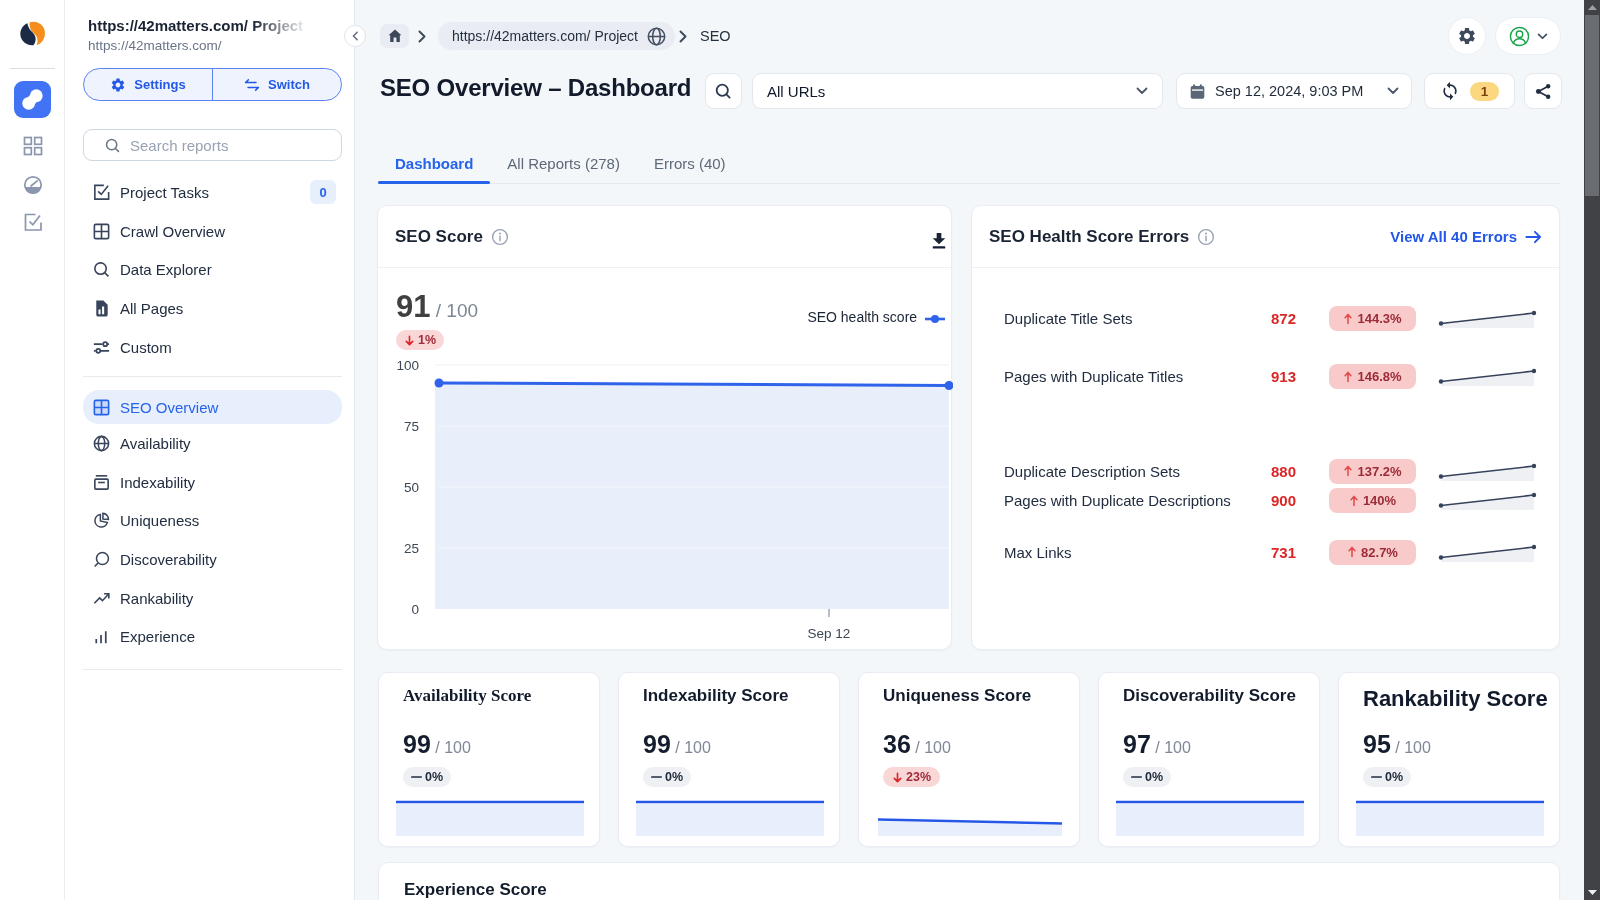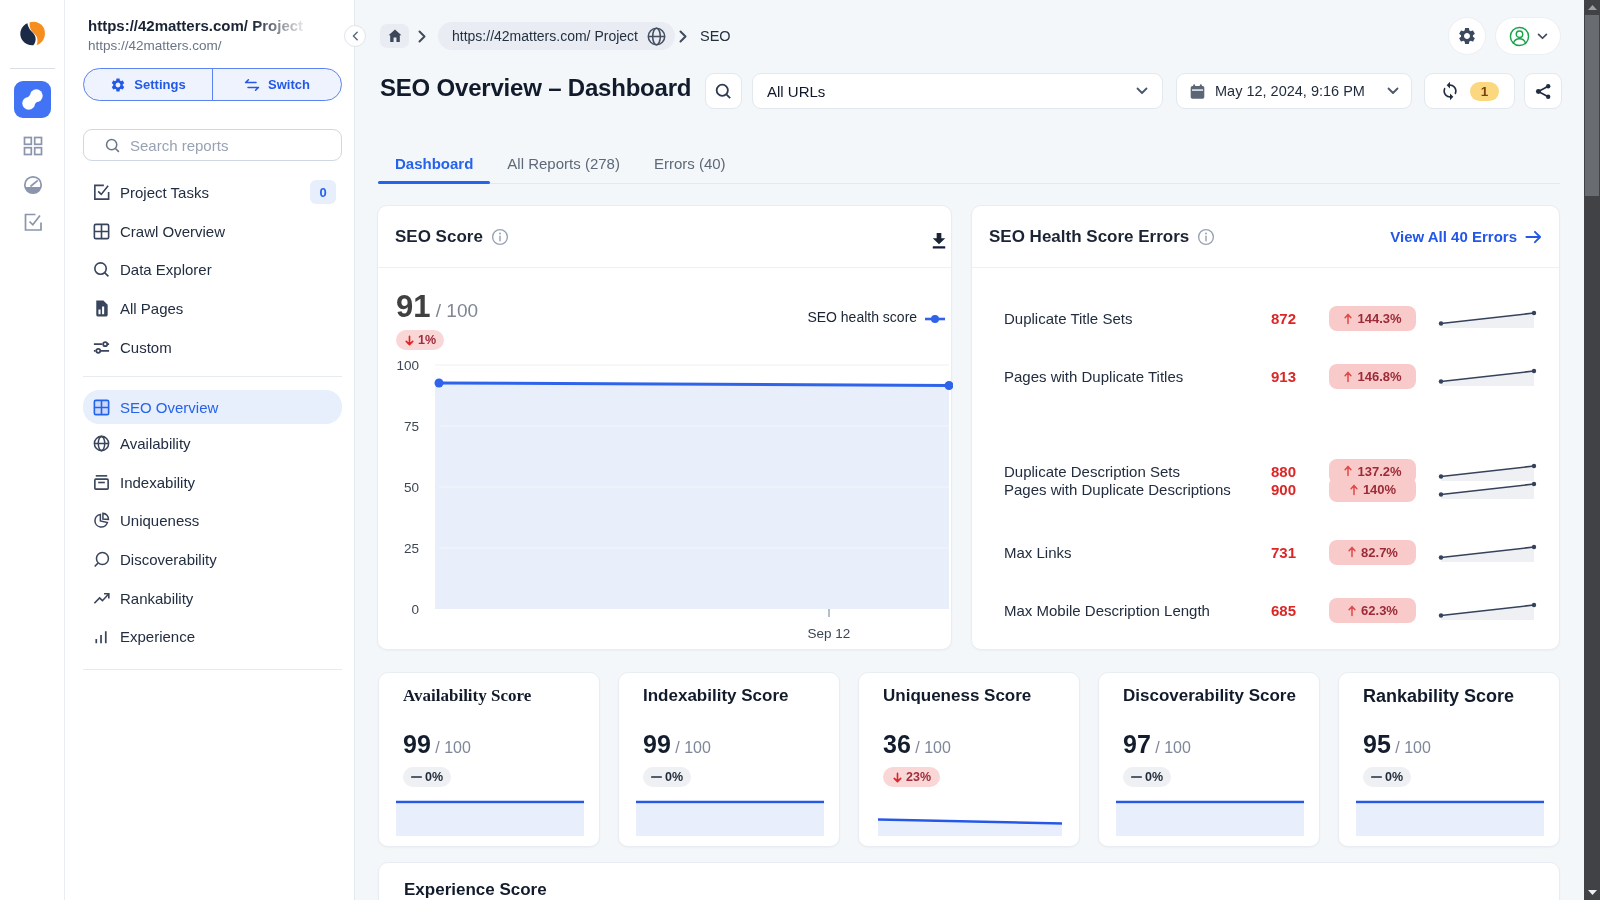--- a/index.html
+++ b/index.html
@@ -249,21 +249,21 @@
       <path d="M1.5 1.5 L6 6 L10.5 1.5"></path>
     </svg>
   </div>
 <div id="datebtn" class="sbtn abs">
   <svg width="17" height="17" viewBox="0 0 20 20" fill="#5b6676">
       <rect x="2" y="3.5" width="16" height="15" rx="2"></rect>
       <rect x="5" y="1.5" width="2.2" height="4.5" rx="1.1"></rect>
       <rect x="12.8" y="1.5" width="2.2" height="4.5" rx="1.1"></rect>
       <rect x="3.5" y="7.5" width="13" height="1.6" fill="#fff"></rect>
     </svg>
-  <span>May 12, 2024, 9:16 PM</span>
+  <span>Sep 12, 2024, 9:03 PM</span>
     <span class="spacer"></span>
   <svg width="12" height="8" viewBox="0 0 12 8" fill="none" stroke="#4b576a" stroke-width="1.8" stroke-linecap="round" stroke-linejoin="round">
       <path d="M1.5 1.5 L6 6 L10.5 1.5"></path>
     </svg>
 </div>
 <div id="refreshbtn" class="sbtn abs">
   <svg width="20" height="20" viewBox="0 0 24 24" fill="#222d42">
       <path d="M12 4V1L8 5l4 4V6c3.31 0 6 2.69 6 6 0 1.01-.25 1.97-.7 2.8l1.46 1.46C19.54 15.03 20 13.57 20 12c0-4.42-3.58-8-8-8zm0 14c-3.31 0-6-2.69-6-6 0-1.01.25-1.97.7-2.8L5.24 7.74C4.46 8.97 4 10.43 4 12c0 4.42 3.58 8 8 8v3l4-4-4-4v3z"></path>
     </svg>
   <span class="ybadge">1</span>
@@ -384,21 +384,21 @@
     <span class="pl"><svg width="10" height="12" viewBox="0 0 12 14" fill="none" stroke="#e04a4a" stroke-width="1.8" stroke-linecap="round" stroke-linejoin="round">
           <path d="M6 12.5 L6 2 M2.5 5.5 L6 1.5 L9.5 5.5"></path>
         </svg>137.2%</span>
     <svg class="spk" width="101" height="24" viewBox="0 0 101 24">
         <path d="M4 16.5 L97 6 L97 21 L4 21 Z" fill="#eef0f4"></path>
         <path d="M4 16.5 L97 6" stroke="#35425a" stroke-width="1.5"></path>
         <circle cx="4" cy="16.5" r="2.2" fill="#35425a"></circle>
         <circle cx="97" cy="6" r="2.2" fill="#35425a"></circle>
       </svg>
   </div>
-  <div class="erow" style="top:271px;">
+  <div class="erow" style="top:282px;">
     <span class="lbl">Pages with Duplicate Descriptions</span>
       <span class="val">900</span>
     <span class="pl"><svg width="10" height="12" viewBox="0 0 12 14" fill="none" stroke="#e04a4a" stroke-width="1.8" stroke-linecap="round" stroke-linejoin="round">
           <path d="M6 12.5 L6 2 M2.5 5.5 L6 1.5 L9.5 5.5"></path>
         </svg>140%</span>
     <svg class="spk" width="101" height="24" viewBox="0 0 101 24">
         <path d="M4 16.5 L97 6 L97 21 L4 21 Z" fill="#eef0f4"></path>
         <path d="M4 16.5 L97 6" stroke="#35425a" stroke-width="1.5"></path>
         <circle cx="4" cy="16.5" r="2.2" fill="#35425a"></circle>
         <circle cx="97" cy="6" r="2.2" fill="#35425a"></circle>
@@ -410,33 +410,20 @@
     <span class="pl"><svg width="10" height="12" viewBox="0 0 12 14" fill="none" stroke="#e04a4a" stroke-width="1.8" stroke-linecap="round" stroke-linejoin="round">
           <path d="M6 12.5 L6 2 M2.5 5.5 L6 1.5 L9.5 5.5"></path>
         </svg>82.7%</span>
     <svg class="spk" width="101" height="24" viewBox="0 0 101 24">
         <path d="M4 16.5 L97 6 L97 21 L4 21 Z" fill="#eef0f4"></path>
         <path d="M4 16.5 L97 6" stroke="#35425a" stroke-width="1.5"></path>
         <circle cx="4" cy="16.5" r="2.2" fill="#35425a"></circle>
         <circle cx="97" cy="6" r="2.2" fill="#35425a"></circle>
       </svg>
   </div>
-  <div class="erow" style="top:392px;">
-    <span class="lbl">Max Mobile Description Length</span>
-      <span class="val">685</span>
-    <span class="pl"><svg width="10" height="12" viewBox="0 0 12 14" fill="none" stroke="#e04a4a" stroke-width="1.8" stroke-linecap="round" stroke-linejoin="round">
-          <path d="M6 12.5 L6 2 M2.5 5.5 L6 1.5 L9.5 5.5"></path>
-        </svg>62.3%</span>
-    <svg class="spk" width="101" height="24" viewBox="0 0 101 24">
-        <path d="M4 16.5 L97 6 L97 21 L4 21 Z" fill="#eef0f4"></path>
-        <path d="M4 16.5 L97 6" stroke="#35425a" stroke-width="1.5"></path>
-        <circle cx="4" cy="16.5" r="2.2" fill="#35425a"></circle>
-        <circle cx="97" cy="6" r="2.2" fill="#35425a"></circle>
-      </svg>
-  </div>
 </div>
 
 <div class="card mini abs" style="left:378px;">
   <div class="abs" style="left:24px; top:13px; font-size:17px; font-weight:bold; color:#121b2b;font-family:Liberation Serif, serif;">Availability Score</div>
   <div class="abs" style="left:24px; top:57px;"><span style="font-size:25px; font-weight:bold; color:#141d2e;">99</span><span style="font-size:16px; color:#7d8795;"> / 100</span></div>
   <div class="pill grey abs" style="left:24px; top:94px; width:48px;"><svg width="11" height="4" viewBox="0 0 11 4">
         <path d="M1 2 L10 2" stroke="#525d6e" stroke-width="2.2" stroke-linecap="round"></path>
       </svg>0%</div>
   <svg class="abs" style="left:17px; top:125px;" width="188" height="40" viewBox="0 0 188 40">
       <rect x="0" y="6" width="188" height="32" fill="#e8eefb"></rect>
@@ -470,21 +457,21 @@
   <div class="abs" style="left:24px; top:57px;"><span style="font-size:25px; font-weight:bold; color:#141d2e;">97</span><span style="font-size:16px; color:#7d8795;"> / 100</span></div>
   <div class="pill grey abs" style="left:24px; top:94px; width:48px;"><svg width="11" height="4" viewBox="0 0 11 4">
         <path d="M1 2 L10 2" stroke="#525d6e" stroke-width="2.2" stroke-linecap="round"></path>
       </svg>0%</div>
   <svg class="abs" style="left:17px; top:125px;" width="188" height="40" viewBox="0 0 188 40">
       <rect x="0" y="6" width="188" height="32" fill="#e8eefb"></rect>
       <path d="M0 4 L188 4" stroke="#2558e8" stroke-width="2.6"></path>
     </svg>
 </div>
 <div class="card mini abs" style="left:1338px;">
-  <div class="abs" style="left:24px; top:13px; font-size:18px; font-weight:bold; color:#121b2b;">Rankability Score</div>
+  <div class="abs" style="left:24px; top:13px; font-size:22px; font-weight:bold; color:#121b2b;">Rankability Score</div>
   <div class="abs" style="left:24px; top:57px;"><span style="font-size:25px; font-weight:bold; color:#141d2e;">95</span><span style="font-size:16px; color:#7d8795;"> / 100</span></div>
   <div class="pill grey abs" style="left:24px; top:94px; width:48px;"><svg width="11" height="4" viewBox="0 0 11 4">
         <path d="M1 2 L10 2" stroke="#525d6e" stroke-width="2.2" stroke-linecap="round"></path>
       </svg>0%</div>
   <svg class="abs" style="left:17px; top:125px;" width="188" height="40" viewBox="0 0 188 40">
       <rect x="0" y="6" width="188" height="32" fill="#e8eefb"></rect>
       <path d="M0 4 L188 4" stroke="#2558e8" stroke-width="2.6"></path>
     </svg>
 </div>
 

